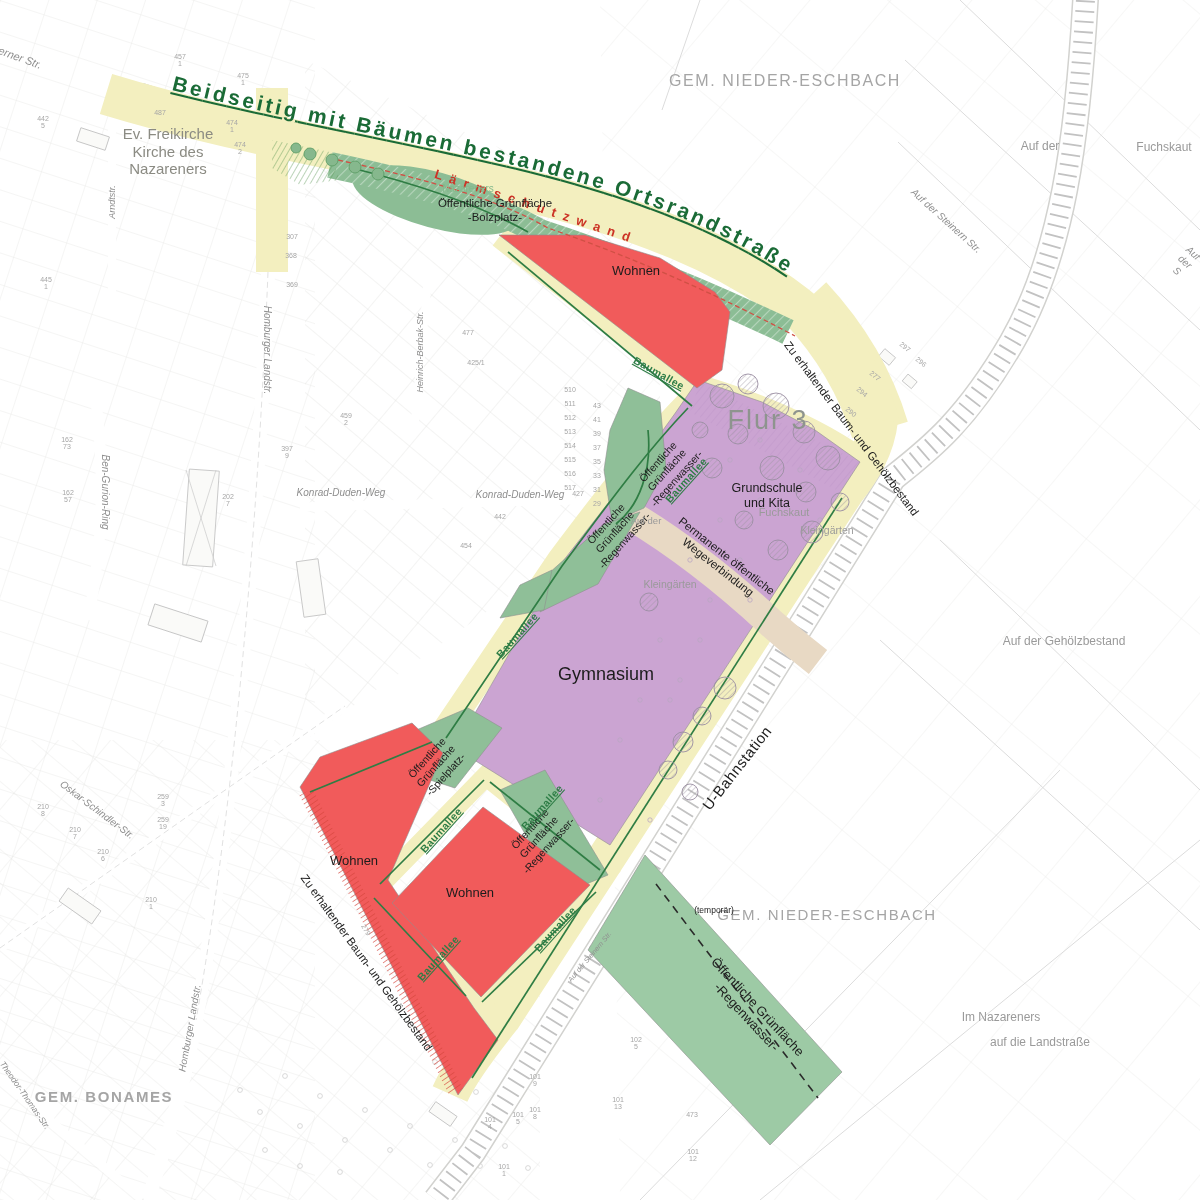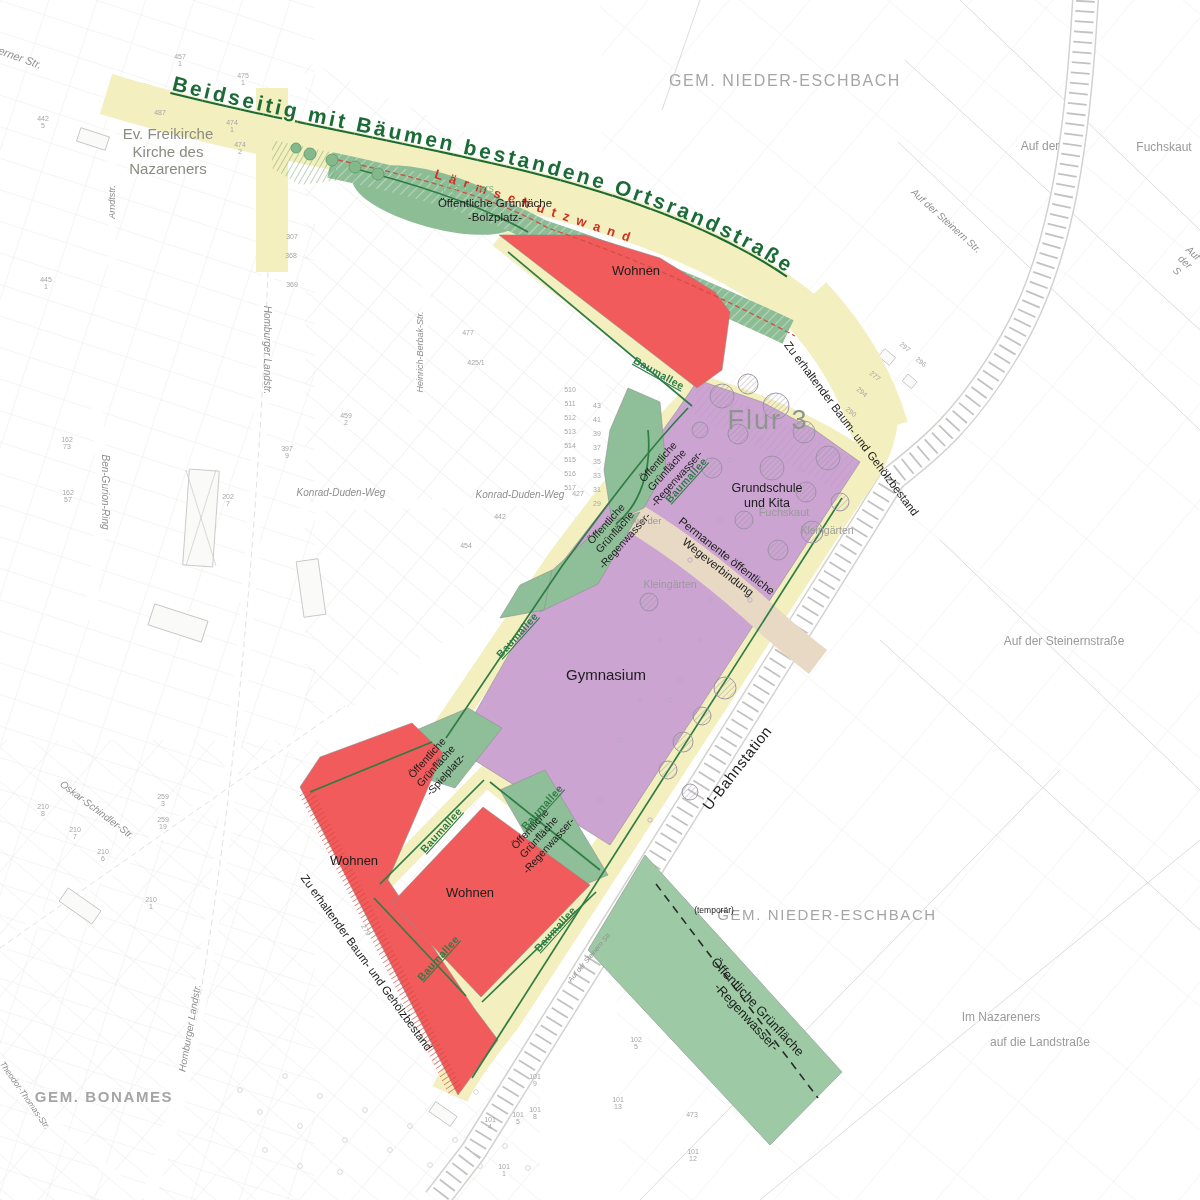--- a/index.html
+++ b/index.html
@@ -251,21 +251,21 @@
 <div class="lbl" style="left:354px;top:861px;font-size:13px;">Wohnen</div>
 <div class="lbl" style="left:470px;top:893px;font-size:13px;">Wohnen</div>
 <div class="lbl" style="left:495px;top:211px;font-size:11.5px;">Öffentliche Grünfläche
 -Bolzplatz-</div>
 <div class="lbl faintgreen" style="left:468px;top:189px;font-size:10px;">Nazareners</div>
 <div class="lbl" style="left:767px;top:496px;font-size:12.5px;">Grundschule
 und Kita</div>
 <div class="lbl field" style="left:784px;top:512px;font-size:11px;">Fuchskaut</div>
 <div class="lbl field" style="left:827px;top:530px;font-size:10.5px;">Kleingärten</div>
 <div class="lbl field" style="left:670px;top:584px;font-size:10.5px;">Kleingärten</div>
-<div class="lbl" style="left:606px;top:675px;font-size:15px;">Gymnasium</div>
+<div class="lbl" style="left:606px;top:675px;font-size:18px;">Gymnasium</div>
 <div class="lbl" style="left:737px;top:768px;font-size:15px;--r:-52deg;letter-spacing:.5px;">U-Bahnstation</div>
 <div class="lbl" style="left:851px;top:429px;font-size:11.5px;--r:53deg;">Zu erhaltender Baum- und Gehölzbestand</div>
 <div class="lbl" style="left:366px;top:963px;font-size:11.5px;--r:54deg;">Zu erhaltender Baum- und Gehölzbestand</div>
 <div class="lbl" style="left:722px;top:562px;font-size:11.5px;--r:38deg;">Permanente öffentliche
 Wegeverbindung</div>
 <div class="lbl" style="left:667px;top:470px;font-size:10.5px;--r:-48deg;">Öffentliche
 Grünfläche
 -Regenwasser-</div>
 <div class="lbl" style="left:615px;top:532px;font-size:10.5px;--r:-48deg;">Öffentliche
 Grünfläche
@@ -290,21 +290,21 @@
 <div class="lbl street" style="left:190px;top:1028px;font-size:10px;--r:-80deg;">Homburger Landstr.</div>
 <div class="lbl street" style="left:105px;top:492px;font-size:10px;--r:90deg;">Ben-Gurion-Ring</div>
 <div class="lbl street" style="left:97px;top:810px;font-size:10px;--r:37deg;">Oskar-Schindler-Str.</div>
 <div class="lbl street" style="left:341px;top:493px;font-size:10px;">Konrad-Duden-Weg</div>
 <div class="lbl street" style="left:520px;top:495px;font-size:10px;">Konrad-Duden-Weg</div>
 <div class="lbl street" style="left:420px;top:352px;font-size:9px;--r:-90deg;">Heinrich-Berbak-Str.</div>
 <div class="lbl street" style="left:946px;top:221px;font-size:10px;--r:42deg;">Auf der Steinern Str.</div>
 <div class="lbl street" style="left:590px;top:957px;font-size:7px;--r:-50deg;">Auf der Steinern Str.</div>
 <div class="lbl field" style="left:1040px;top:146px;font-size:12px;">Auf der</div>
 <div class="lbl field" style="left:1164px;top:147px;font-size:12px;">Fuchskaut</div>
-<div class="lbl field" style="left:1064px;top:641px;font-size:12px;">Auf der Steinernstraße</div>
+<div class="lbl field" style="left:1064px;top:641px;font-size:12px;">Auf der Gehölzbestand</div>
 <div class="lbl field" style="left:1001px;top:1017px;font-size:12px;">Im Nazareners</div>
 <div class="lbl field" style="left:1040px;top:1042px;font-size:12px;">auf die Landstraße</div>
 <div class="lbl street" style="left:25px;top:1095px;font-size:8.5px;--r:55deg;">Theodor-Thomas-Str.</div>
 <div class="lbl street" style="left:1185px;top:262px;font-size:10px;--r:42deg;">Auf der S</div>
 <div class="lbl field" style="left:646px;top:521px;font-size:9.5px;">Auf der</div>
 
 <div id="baumallee-layer">
       <span class="lbl allee" style="left: 659px; top: 373px; --r: 29deg;">Baumallee</span>
       <span class="lbl allee" style="left: 686px; top: 480px; --r: -48deg;">Baumallee</span>
       <span class="lbl allee" style="left: 517px; top: 635px; --r: -48deg;">Baumallee</span>

